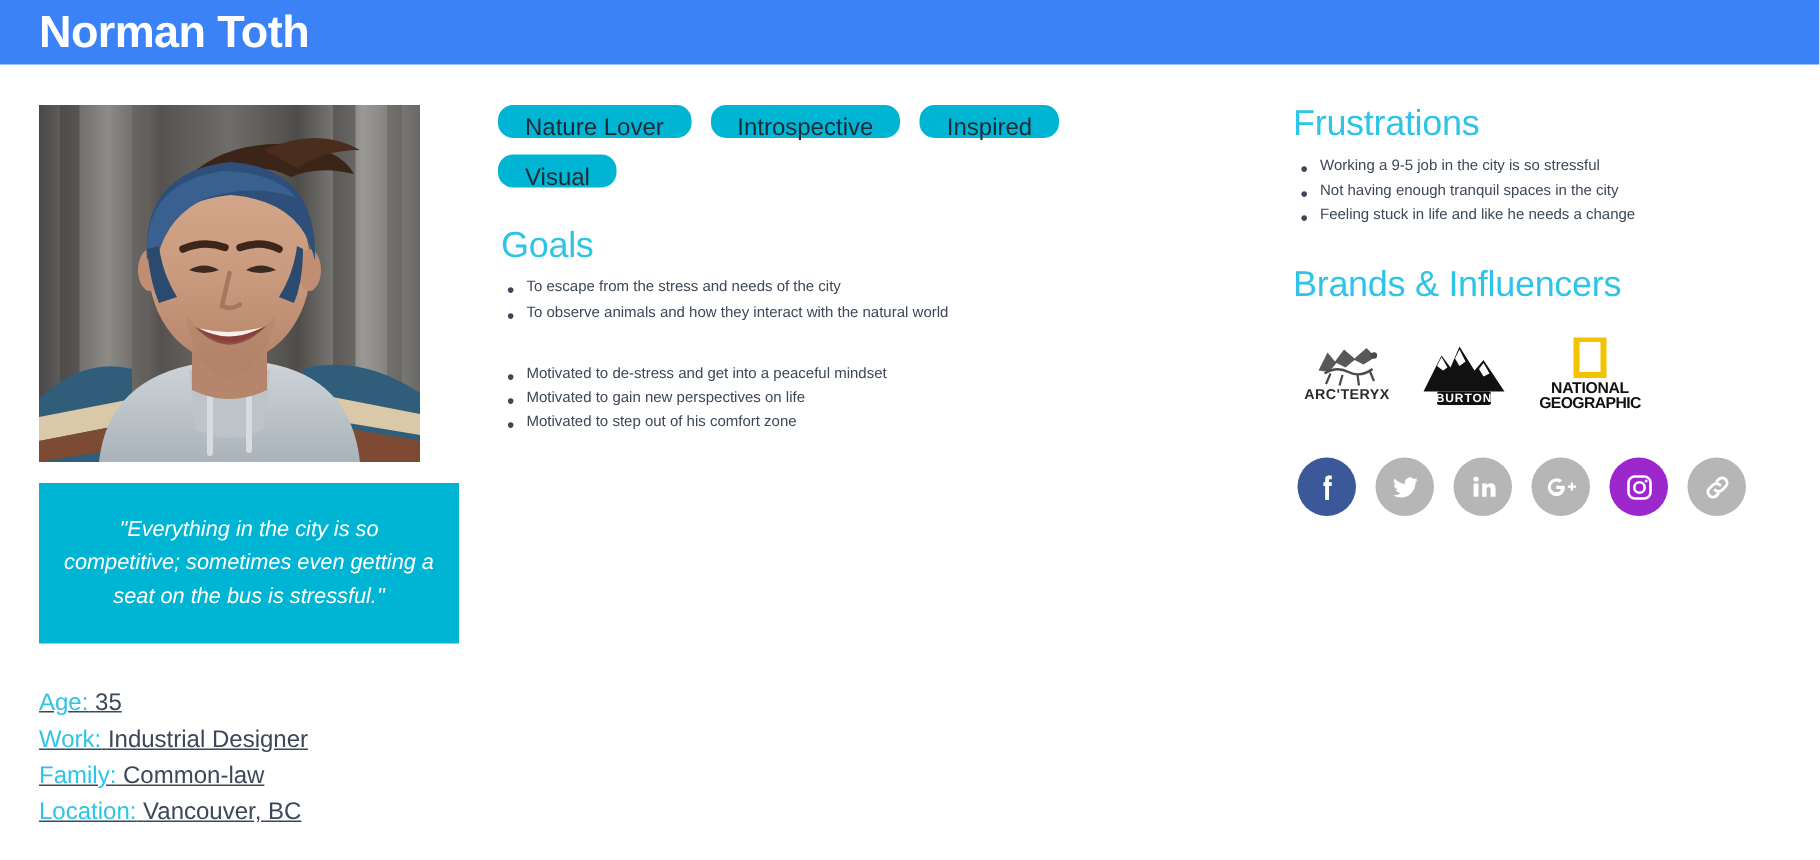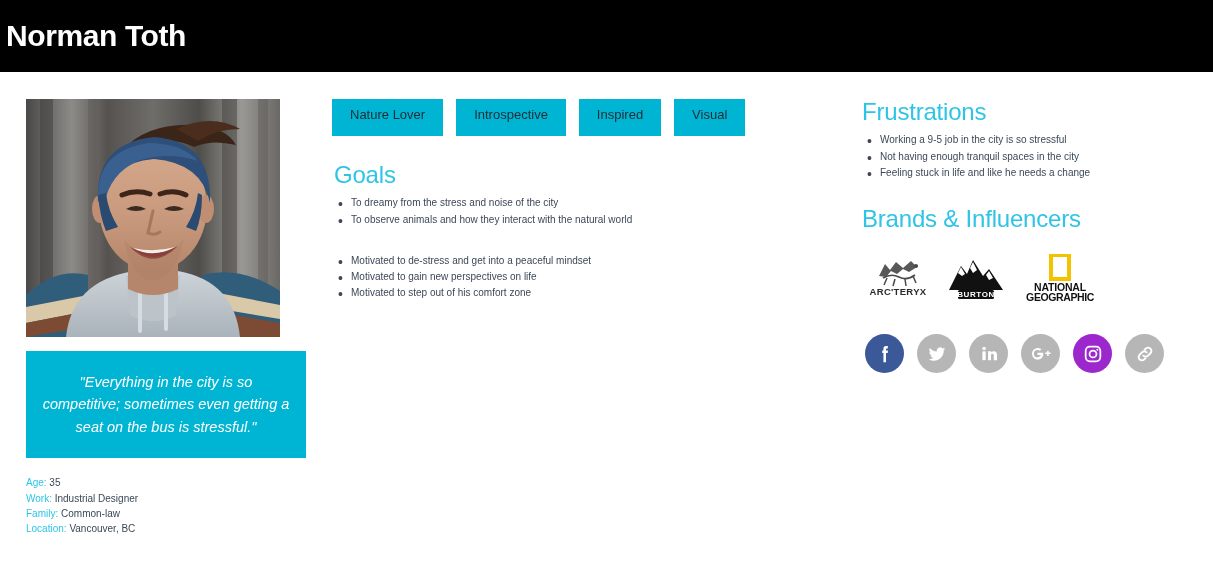--- a/index.html
+++ b/index.html
@@ -10,25 +10,25 @@
   body {
     width: 1213px;
     height: 573px;
     overflow: hidden;
     font-family: "Liberation Sans", sans-serif;
     color: #3c4858;
   }
 
   
   .header-bar {
-    height: 72px;
-    background: #000000;
+    height: 43px;
+    background: #3b82f6;
     display: flex;
     align-items: center;
-    padding-left: 6px;
+    padding-left: 26px;
     box-sizing: border-box;
   }
   .header-title {
     color: #ffffff;
     font-size: 30px;
     font-weight: bold;
     letter-spacing: -0.4px;
     line-height: 1;
   }
 
@@ -62,23 +62,24 @@
     color: #ffffff;
     font-style: italic;
     font-size: 14.5px;
     line-height: 1.55;
     text-align: center;
     padding: 20px 16px;
     box-sizing: border-box;
   }
 
   .bio {
-    margin-top: 17px;
-    font-size: 10px;
+    margin-top: 28px;
+    font-size: 16px;
     line-height: 1.52;
+    text-decoration: underline;
   }
   .bio-row { white-space: nowrap; }
   .bio-label { color: #2ec4e6; }
   .bio-value { color: #3c4858; }
 
   
   .col-mid {
     width: 515px;
     flex: 0 0 515px;
     padding-left: 7px;
@@ -86,26 +87,27 @@
   }
   .tags {
     display: flex;
     flex-wrap: wrap;
     gap: 11px 13px;
     max-width: 430px;
   }
   .tag {
     background: #00b5d4;
     color: #1d2b36;
-    font-size: 13px;
-    height: 37px;
+    font-size: 16px;
+    height: 22px;
     line-height: 31px;
     padding: 0 18px;
     text-align: center;
     box-sizing: border-box;
+    border-radius: 10px;
   }
 
   .section { margin-top: 26px; }
   .section-heading {
     color: #2ec4e6;
     font-size: 24px;
     font-weight: normal;
     letter-spacing: -0.2px;
     line-height: 1.1;
     margin: 0 0 7px 2px;
@@ -282,21 +284,21 @@
     <div class="tags">
       <div class="tag">Nature Lover</div>
       <div class="tag">Introspective</div>
       <div class="tag">Inspired</div>
       <div class="tag">Visual</div>
     </div>
 
     <div class="section mid-goals">
       <h2 class="section-heading">Goals</h2>
       <ul class="bullets">
-        <li>To dreamy from the stress and noise of the city</li>
+        <li>To escape from the stress and needs of the city</li>
         <li>To observe animals and how they interact with the natural world</li>
       </ul>
     </div>
 
     <div class="section">
       <ul class="bullets">
         <li>Motivated to de-stress and get into a peaceful mindset</li>
         <li>Motivated to gain new perspectives on life</li>
         <li>Motivated to step out of his comfort zone</li>
       </ul>

